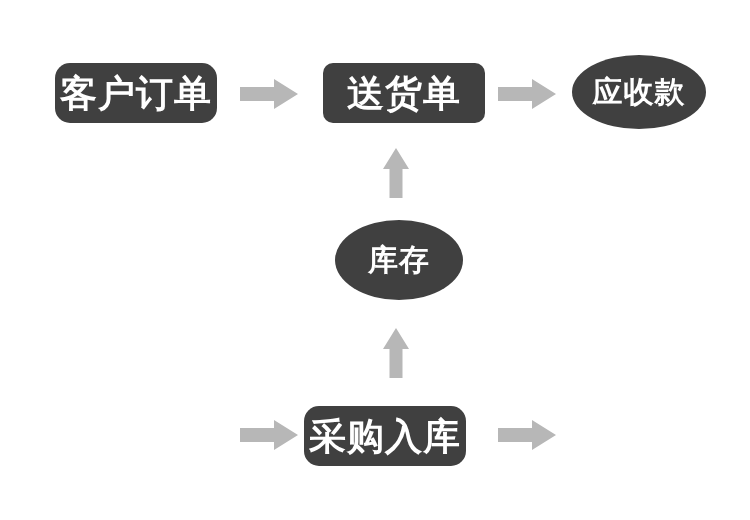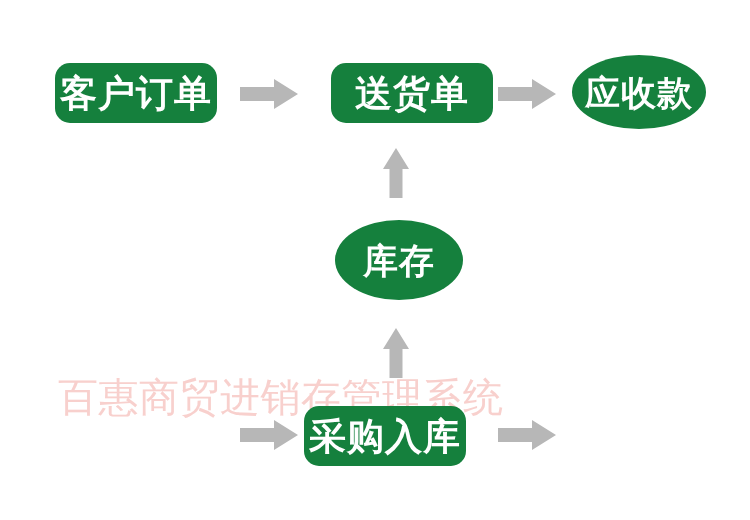--- a/index.html
+++ b/index.html
@@ -13,42 +13,42 @@
     height: 520px;
     background: #ffffff;
     overflow: hidden;
     font-family: "Liberation Sans", "DejaVu Sans", sans-serif;
   }
   .node {
     position: absolute;
     display: flex;
     align-items: center;
     justify-content: center;
-    background: #15803d;
+    background: #404040;
     color: #ffffff;
     font-weight: bold;
     z-index: 2;
     letter-spacing: 1px;
     white-space: nowrap;
   }
   .node.rect {
     width: 162px;
     height: 60px;
     border-radius: 15px;
     font-size: 37px;
   }
   .node.ellipse {
     border-radius: 50%;
-    font-size: 35px;
+    font-size: 30px;
   }
   .node-label { line-height: 1; }
 
   
   #node-customer-order   { left: 55px;  top: 63px;  }
-  #node-delivery-note    { left: 331px; top: 63px;  }
+  #node-delivery-note    { left: 323px; top: 63px; border-radius: 10px;  }
   #node-purchase-order   { left: 55px;  top: 406px; }
   #node-purchase-inbound { left: 304px; top: 406px; }
 
   
   #node-receivables { left: 572px; top: 55px;  width: 134px; height: 74px; }
   #node-inventory   { left: 335px; top: 220px; width: 128px; height: 80px; }
   #node-payables    { left: 572px; top: 400px; width: 134px; height: 74px; }
 
   .arrow {
     position: absolute;
@@ -74,21 +74,20 @@
     z-index: 0;
     white-space: nowrap;
     font-weight: normal;
   }
 </style>
 </head>
 <body>
 
 <div id="canvas">
 
-  <div id="watermark">百惠商贸进销存管理系统</div>
 
   <div class="node rect" id="node-customer-order">
     <span class="node-label">客户订单</span>
   </div>
 
   <div class="arrow" id="arrow-right-1">
     <svg width="58" height="30" viewBox="0 0 58 30">
       <polygon points="0,8 34,8 34,0 58,15 34,30 34,22 0,22"></polygon>
     </svg>
   </div>

